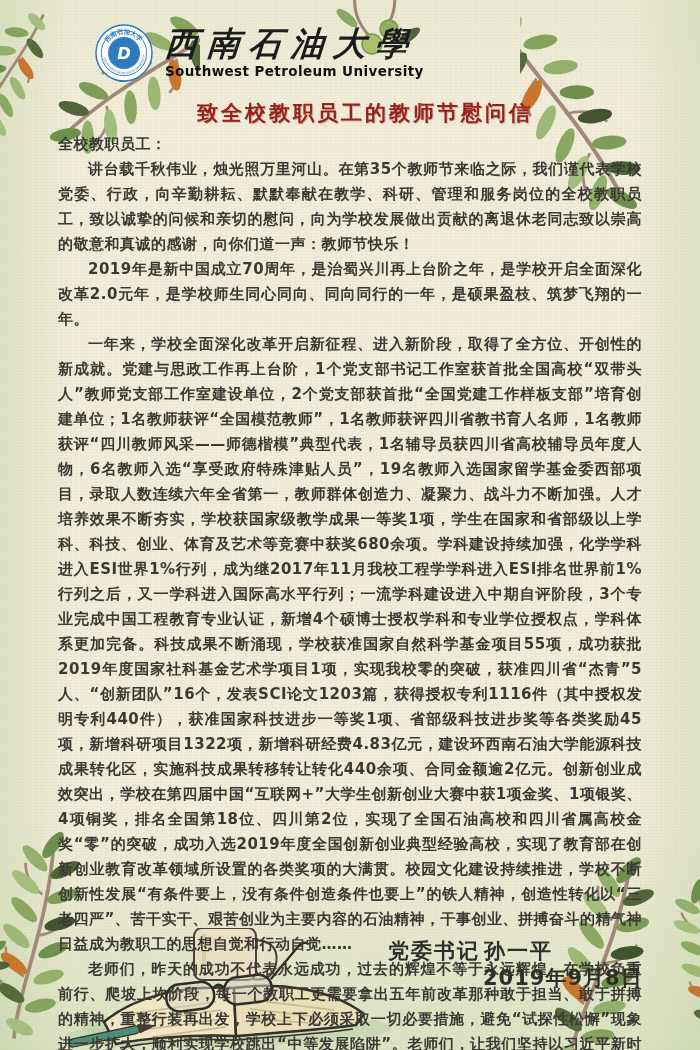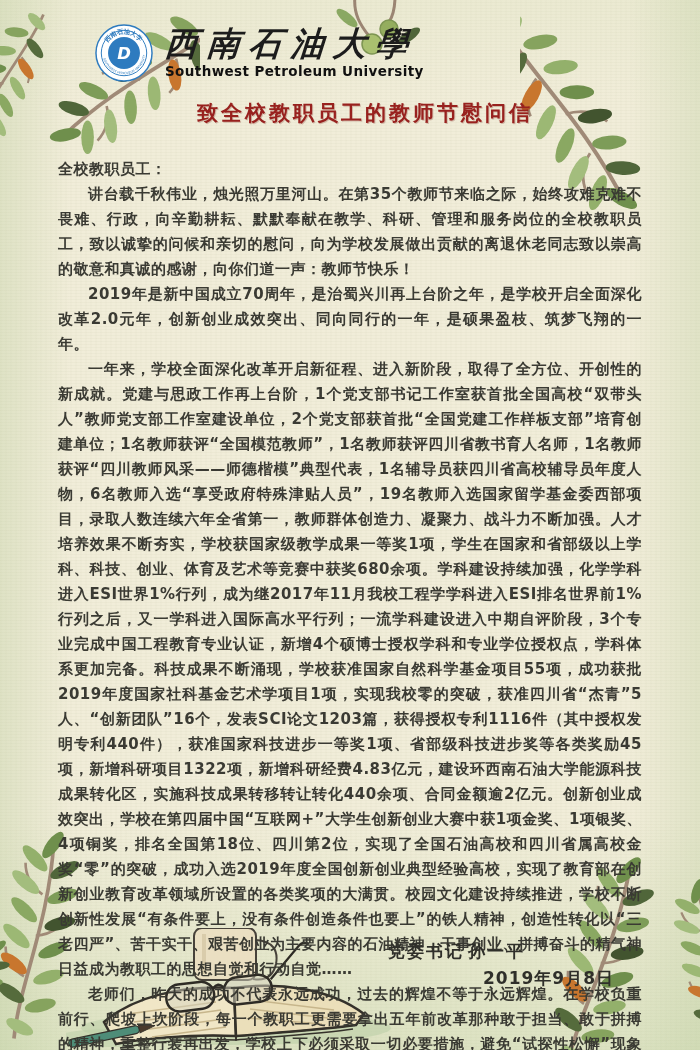--- a/index.html
+++ b/index.html
@@ -23,24 +23,24 @@
   .en-name{font-size:13.5px;font-weight:bold;color:#111;letter-spacing:.4px;margin-top:2px;}
   
   .title{position:absolute;left:0;top:84px;width:700px;text-align:center;margin:15px;z-index:3;
     font-size:21px;font-weight:900;color:#98211e;letter-spacing:3px;
     text-shadow:1px 1px 0 rgba(120,30,25,.25);}
   
   .body-text{position:absolute;left:58px;top:132px;width:584px;z-index:3;
     font-size:15px;font-weight:700;line-height:25px;letter-spacing:.5px;
     color:#3a3a33;text-align:justify;}
   .body-text p{margin:0;text-indent:2em;}
-  .body-text p.salutation{text-indent:0;margin-top:25px;}
+  .body-text p.salutation{text-indent:0;}
   
   .signature{position:absolute;left:388px;top:938px;z-index:3;color:#2f2f2a;
-    font-size:17px;font-weight:700;letter-spacing:2px;line-height:27px;text-align:center;}
+    font-size:21px;font-weight:700;letter-spacing:2px;line-height:27px;text-align:center;}
   .sig-line{display:flex;}
   .sig-line .sig-name{margin-left:4px;}
   .sig-date{margin-left:95px;letter-spacing:1px;}
   svg{display:block;}
 </style>
 </head>
 <body>
 
 <div class="page">
 
@@ -117,22 +117,22 @@
     <div class="names">
       <div class="cn-name">西南石油大學</div>
       <div class="en-name">Southwest Petroleum University</div>
     </div>
   </div>
 
   <h1 class="title">致全校教职员工的教师节慰问信</h1>
 
   <main class="body-text">
     <p class="salutation">全校教职员工：</p>
-    <p class="para">讲台载千秋伟业，烛光照万里河山。在第35个教师节来临之际，始终攻难克难不畏难、行政，向辛勤耕耘、默默奉献在教学、科研、管理和服务岗位的全校教职员工，致以诚挚的问候和亲切的慰问，向为学校发展做出贡献的离退休老同志致以崇高的敬意和真诚的感谢，向你们道一声：教师节快乐！</p>
-    <p class="para">2019年是新中国成立70周年，是治蜀兴川再上台阶之年，是学校开启全面深化改革2.0元年，创新创业成效突出、同向同行的一年，是硕果盈枝、筑梦飞翔的一年。</p>
+    <p class="para">讲台载千秋伟业，烛光照万里河山。在第35个教师节来临之际，我们谨代表学校党委、行政，向辛勤耕耘、默默奉献在教学、科研、管理和服务岗位的全校教职员工，致以诚挚的问候和亲切的慰问，向为学校发展做出贡献的离退休老同志致以崇高的敬意和真诚的感谢，向你们道一声：教师节快乐！</p>
+    <p class="para">2019年是新中国成立70周年，是治蜀兴川再上台阶之年，是学校开启全面深化改革2.0元年，是学校师生同心同向、同向同行的一年，是硕果盈枝、筑梦飞翔的一年。</p>
     <p class="para">一年来，学校全面深化改革开启新征程、进入新阶段，取得了全方位、开创性的新成就。党建与思政工作再上台阶，1个党支部书记工作室获首批全国高校“双带头人”教师党支部工作室建设单位，2个党支部获首批“全国党建工作样板支部”培育创建单位；1名教师获评“全国模范教师”，1名教师获评四川省教书育人名师，1名教师获评“四川教师风采——师德楷模”典型代表，1名辅导员获四川省高校辅导员年度人物，6名教师入选“享受政府特殊津贴人员”，19名教师入选国家留学基金委西部项目，录取人数连续六年全省第一，教师群体创造力、凝聚力、战斗力不断加强。人才培养效果不断夯实，学校获国家级教学成果一等奖1项，学生在国家和省部级以上学科、科技、创业、体育及艺术等竞赛中获奖680余项。学科建设持续加强，化学学科进入ESI世界1%行列，成为继2017年11月我校工程学学科进入ESI排名世界前1%行列之后，又一学科进入国际高水平行列；一流学科建设进入中期自评阶段，3个专业完成中国工程教育专业认证，新增4个硕博士授权学科和专业学位授权点，学科体系更加完备。科技成果不断涌现，学校获准国家自然科学基金项目55项，成功获批2019年度国家社科基金艺术学项目1项，实现我校零的突破，获准四川省“杰青”5人、“创新团队”16个，发表SCI论文1203篇，获得授权专利1116件（其中授权发明专利440件），获准国家科技进步一等奖1项、省部级科技进步奖等各类奖励45项，新增科研项目1322项，新增科研经费4.83亿元，建设环西南石油大学能源科技成果转化区，实施科技成果转移转让转化440余项、合同金额逾2亿元。创新创业成效突出，学校在第四届中国“互联网+”大学生创新创业大赛中获1项金奖、1项银奖、4项铜奖，排名全国第18位、四川第2位，实现了全国石油高校和四川省属高校金奖“零”的突破，成功入选2019年度全国创新创业典型经验高校，实现了教育部在创新创业教育改革领域所设置的各类奖项的大满贯。校园文化建设持续推进，学校不断创新性发展“有条件要上，没有条件创造条件也要上”的铁人精神，创造性转化以“三老四严”、苦干实干、艰苦创业为主要内容的石油精神，干事创业、拼搏奋斗的精气神日益成为教职工的思想自觉和行动自觉……</p>
     <p class="para">老师们，昨天的成功不代表永远成功，过去的辉煌不等于永远辉煌。在学校负重前行、爬坡上坎阶段，每一个教职工更需要拿出五年前改革那种敢于担当、敢于拼搏的精神，重整行装再出发，学校上下必须采取一切必要措施，避免“试探性松懈”现象进一步扩大，顺利实现学校跳出“中等发展陷阱”。老师们，让我们坚持以习近平新时代中国特色社会主义思想武装头脑、指导实践、推动工作，坚持社会主义办学方向，将落实立德树人根本任务铭刻于心、践之于行，将学科建设、人才培养、科学研究、师资建设、服务地方、国际交流与合作各项工作梯次接续、前后衔接、压茬推进，决心不变、焦点不散、力度不减，始终以“钉钉子”精神推动学校“三步走”发展战略，始终瞄准“世界一流”建设目标，始终苦干实干积极干，始终攻难克难不畏难，将重要部署、重点任务落地落实落小，奋力建设世界一流学科、一流能源大学和百年名校！</p>
 
   </main>
 
   <div class="signature">
     <div class="sig-line">
       <span>党委书记</span>
       <span class="sig-name">孙一平</span>
     </div>

